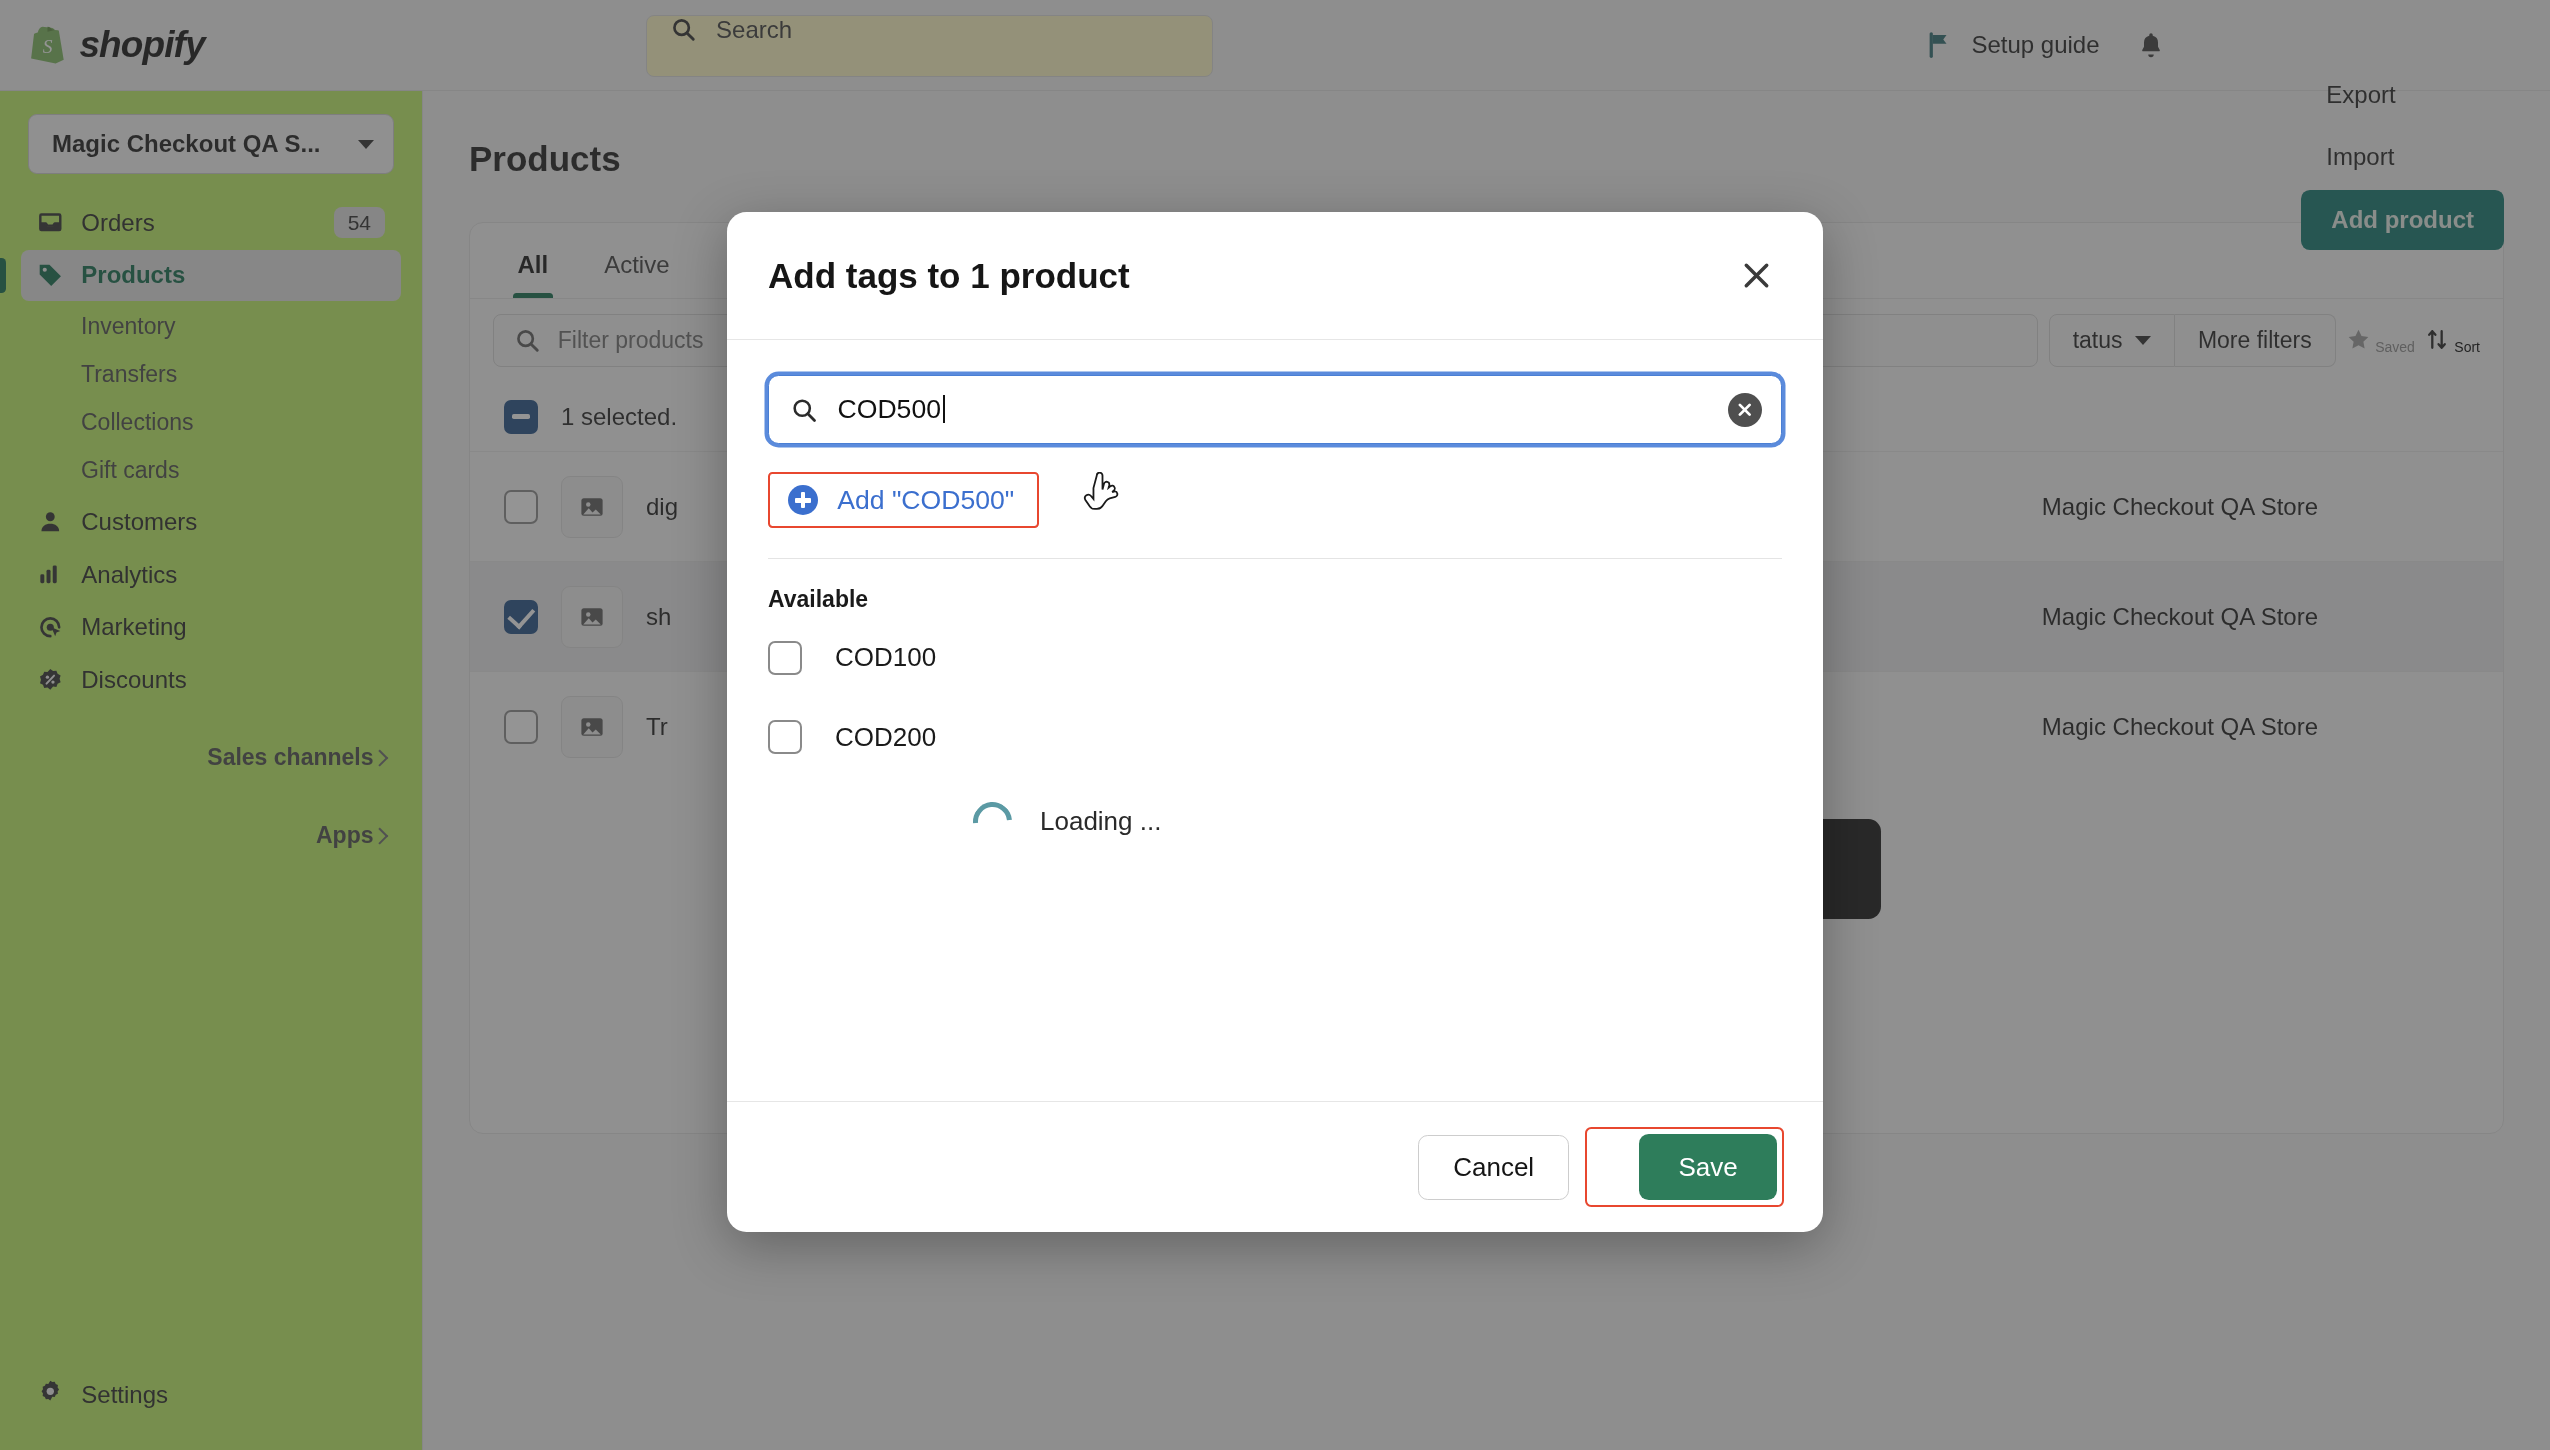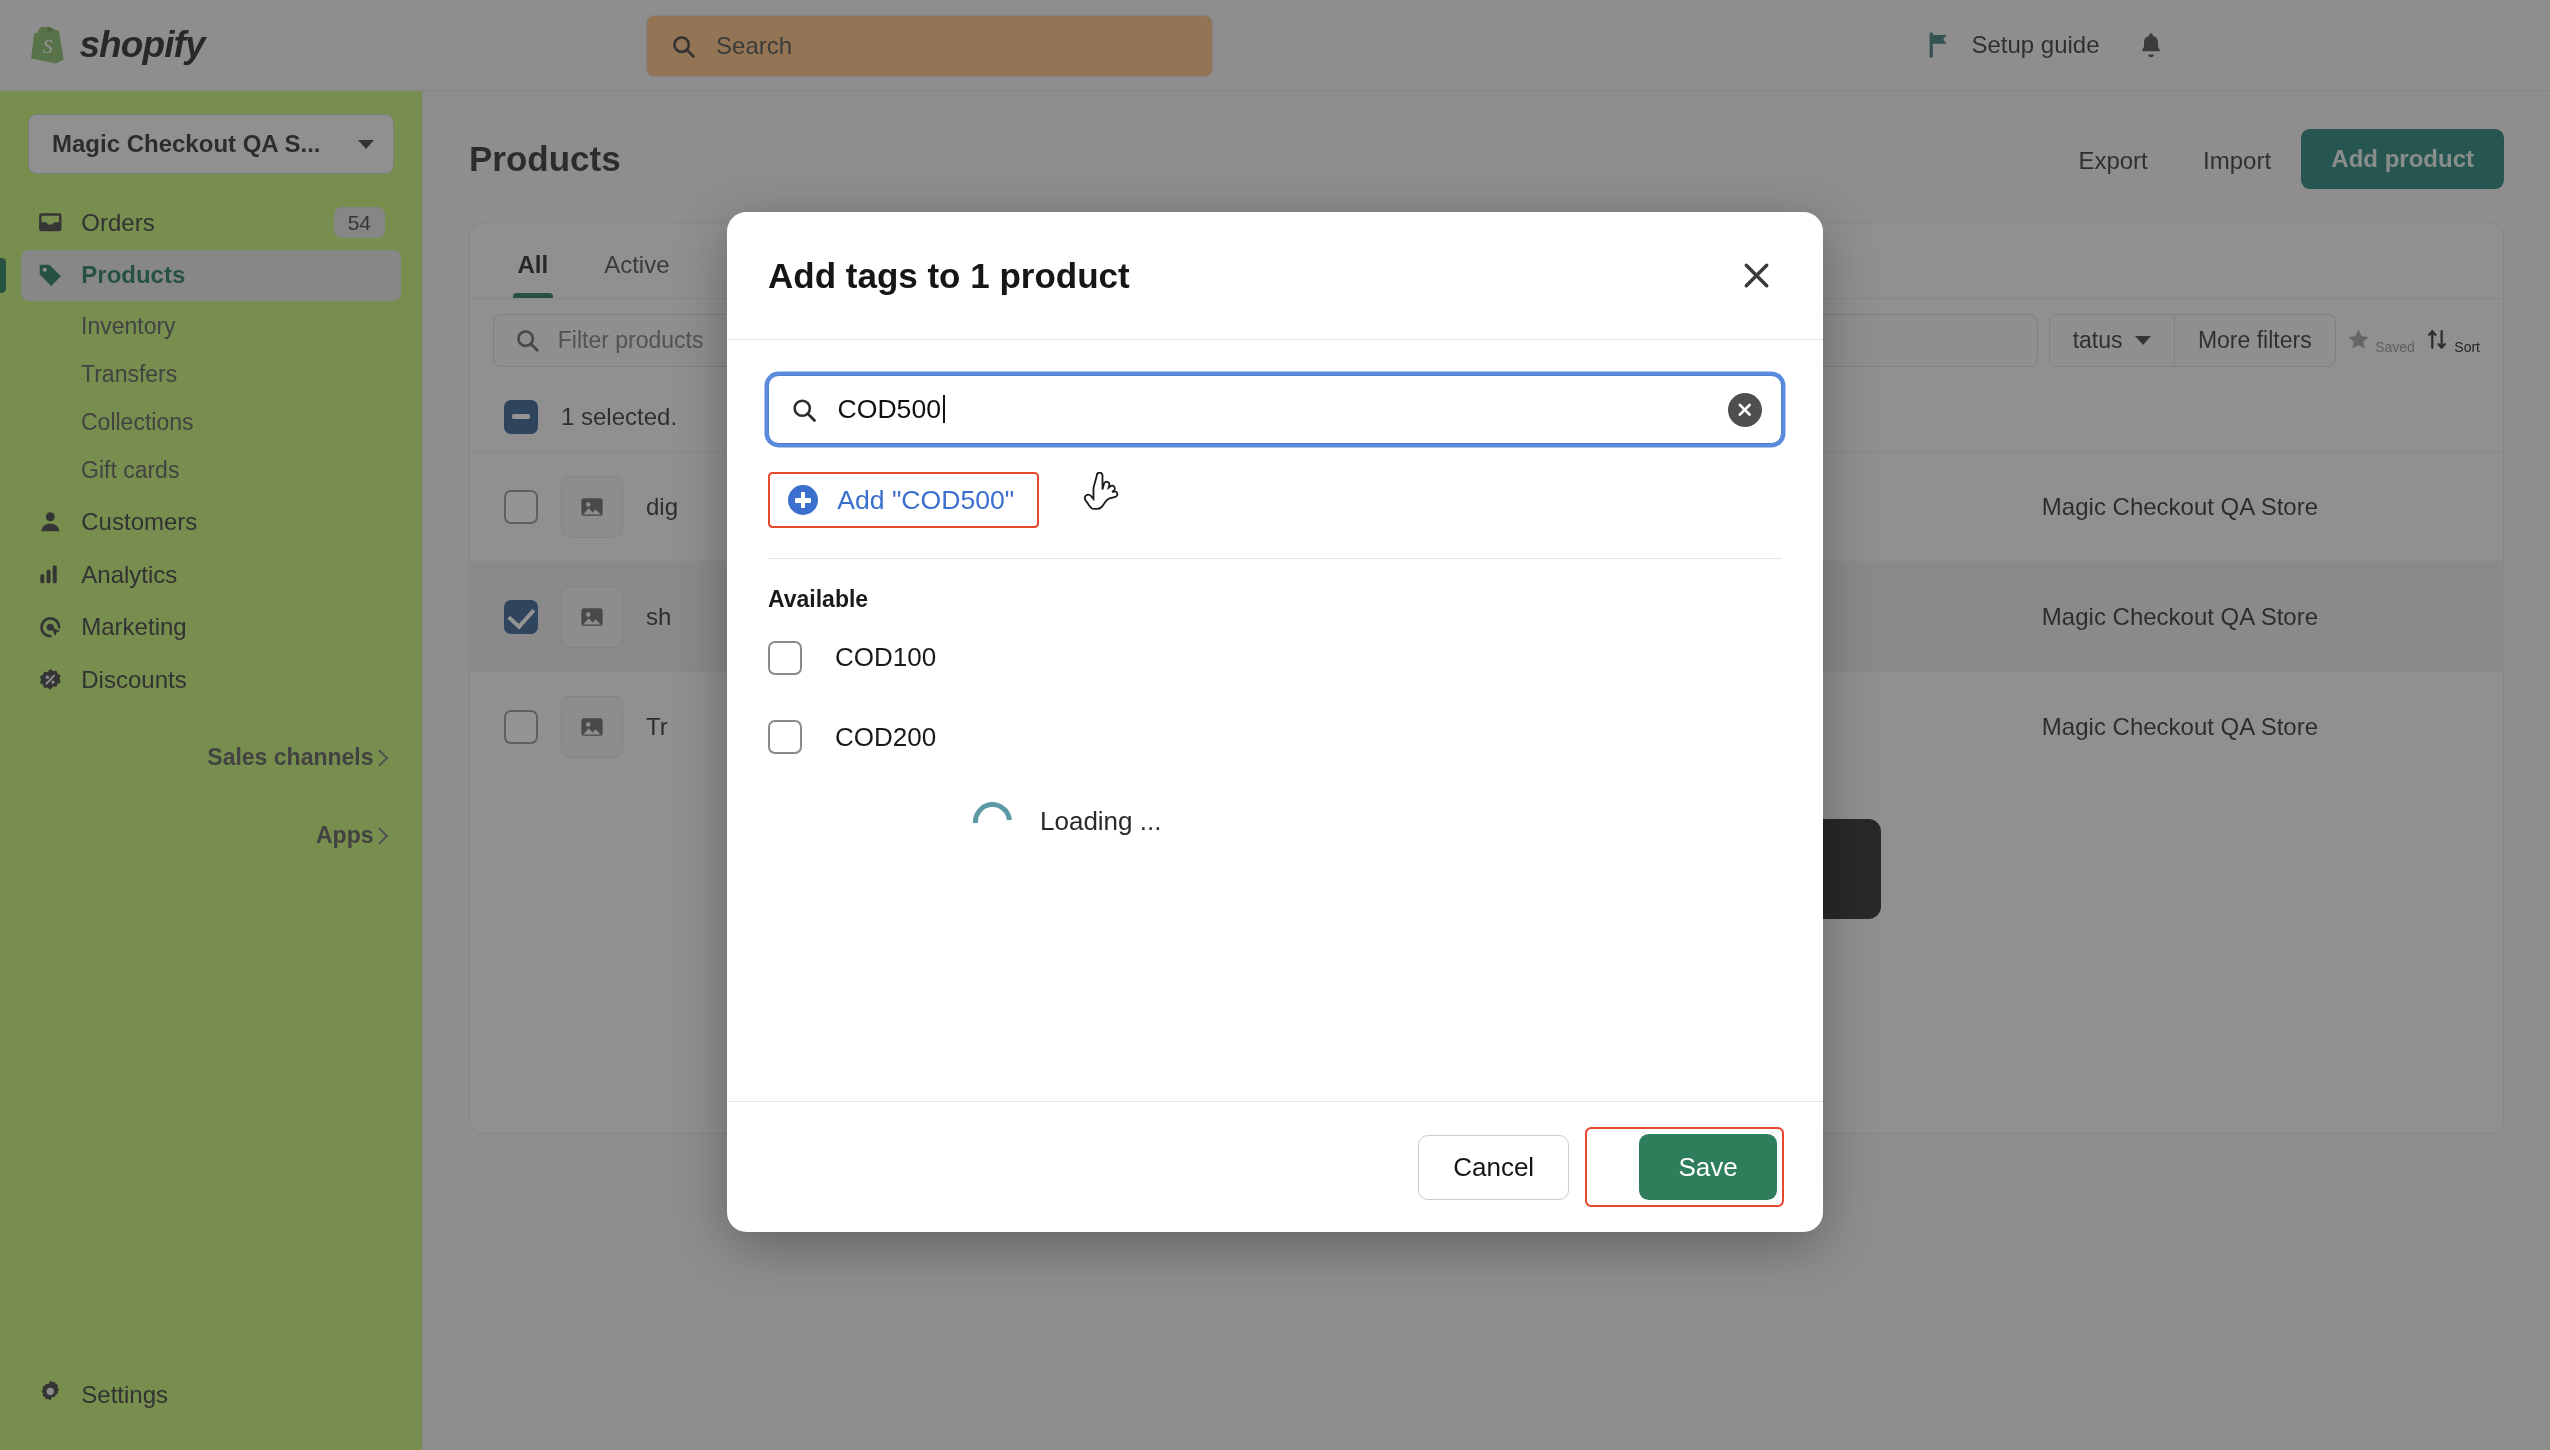--- a/index.html
+++ b/index.html
@@ -21,22 +21,22 @@
     border-bottom: 0.9px solid #e1e1e1;
     display: flex; align-items: center;
   }
   .logo-wrap { width: 230px; display: flex; align-items: center; padding-left: 28px; gap: 12.4px; }
   .shopify-bag { width: 39px; height: 43px; }
   .shopify-word { font-style: italic; font-weight: 700; font-size: 37px; letter-spacing: -0.9px; color: #111; }
 
   .global-search {
     position: absolute; left: 646px; top: 15px;
     width: 567px; height: 62px;
-    background: #fdba74; border: 0.9px solid #dcdcdc; border-radius: 8px;
-    display: flex; align-items: center; padding: 0 23px; gap: 19.5px;
+    background: #fef9c3; border: 0.9px solid #dcdcdc; border-radius: 8px;
+    display: flex; align-items: flex-start; padding: 0 23px; gap: 19.5px;
   }
   .global-search .ph { font-size: 24px; color: #3b3b3b; }
 
   .setup-guide {
     position: absolute; left: 1913px; top: 19.5px;
     display: flex; align-items: center; gap: 16px; height: 51px;
     padding: 0 12.4px; border-radius: 7px;
   }
   .setup-guide span.lbl { font-size: 24px; color: #1f1f1f; }
   .bell-btn { position: absolute; left: 2125px; top: 19.5px; width: 51px; height: 51px; display:flex; align-items:center; justify-content:center; border-radius:7px; }
@@ -85,21 +85,21 @@
   .settings-row {
     position: absolute; bottom: 30px; left: 21px; right: 21px;
     display: flex; align-items: center; gap: 17.7px; height: 51px; padding: 0 16px;
     font-size: 24px; color: #262626;
   }
 
   
   .main { position: absolute; top: 91px; left: 423px; right: 0; bottom: 0; padding: 34px 0 0 46px; }
   .page-head { display: flex; align-items: center; height: 67px; padding-right: 46px; }
   .page-title { font-size: 35px; font-weight: 700; color: #1a1a1a; }
-  .page-actions { margin-left: auto; display: flex; align-items: flex-end; gap: 5.3px; }
+  .page-actions { margin-left: auto; display: flex; align-items: flex-start; gap: 5.3px; flex-direction: column; }
   .plain-btn { font-size: 24px; color: #1f1f1f; padding: 14px 25px; border-radius: 8px; }
   .primary-btn {
     background: #0f766e; color: #e6efe9; font-size: 24px; font-weight: 600;
     padding: 16px 30px; border-radius: 8.9px; border: none;
   }
 
   .card {
     margin-top: 30px; margin-right: 46px;
     background: #f7f7f7; border: 0.9px solid #e0e0e0; border-radius: 14px;
     height: 912px; overflow: hidden;

